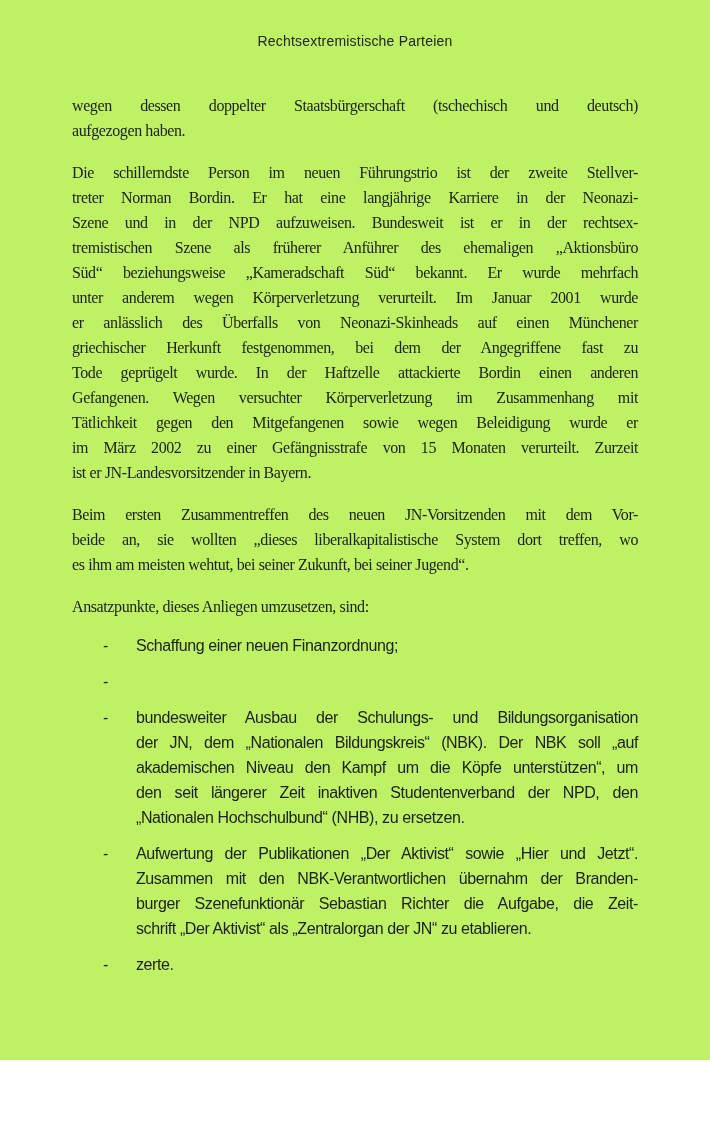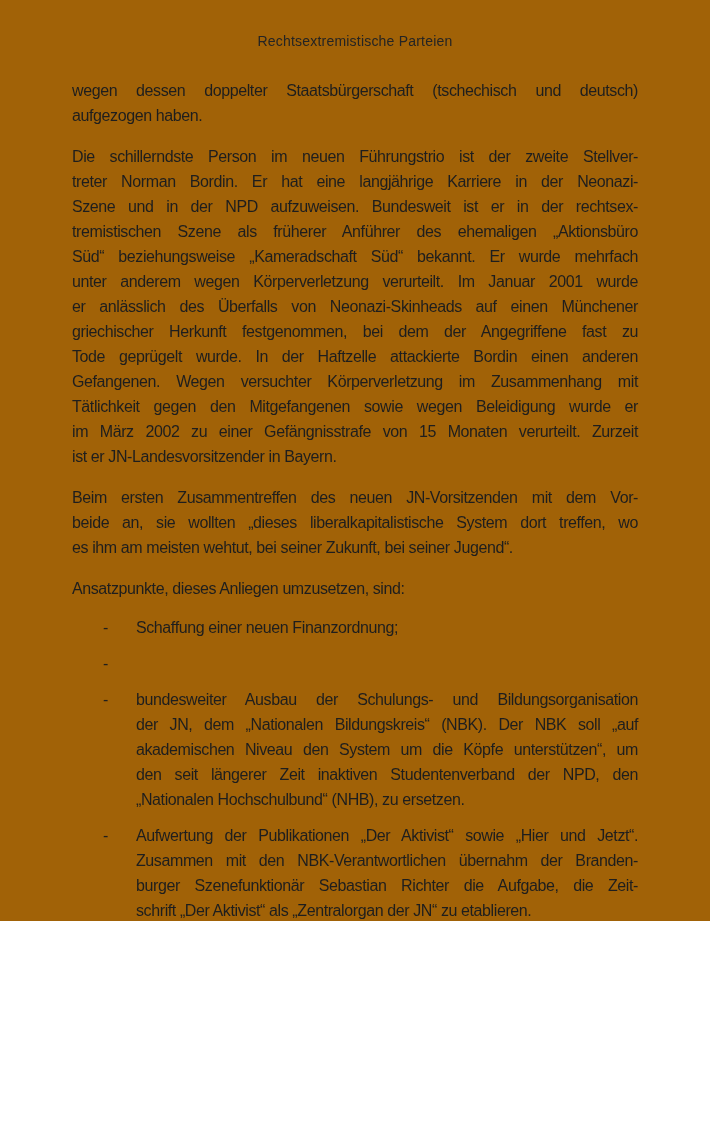--- a/index.html
+++ b/index.html
@@ -1,20 +1,20 @@
 <!DOCTYPE html>
 <html lang="de"><head>
 <meta charset="utf-8">
 <style>
   html, body { margin: 0; padding: 0; background: #ffffff; }
   .page {
     position: relative;
     width: 710px;
-    height: 921px;
-    background: #a16207;
+    height: 1060px;
+    background: #bef264;
     font-family: "Liberation Sans", sans-serif;
     color: #1e1e1e;
     overflow: hidden;
   }
   .running-header {
     position: absolute;
     top: 33px;
     left: 0;
     width: 710px;
     text-align: center;
@@ -24,21 +24,21 @@
   }
   .content {
     position: absolute;
     top: 76px;
     left: 72px;
     width: 566px;
     font-size: 16px;
     line-height: 25px;
     letter-spacing: -0.4px;
   }
-  .paragraph { margin: 2px 0 16px 0; }
+  .paragraph { margin: 17px 0 16px 0; font-family: Liberation Serif, serif; }
   .paragraph.intro { margin-bottom: 14px; }
   .tline {
     text-align: justify;
     text-align-last: justify;
     white-space: nowrap;
   }
   .tline-last {
     text-align-last: left;
   }
   .list { margin: 0; }
@@ -112,21 +112,21 @@
 
       <div class="list-item">
         <span class="list-marker">-</span>
       </div>
 
       <div class="list-item">
         <span class="list-marker">-</span>
         <div class="item-lines">
             <div class="tline">bundesweiter Ausbau der Schulungs- und Bildungsorganisation</div>
             <div class="tline">der JN, dem „Nationalen Bildungskreis“ (NBK). Der NBK soll „auf</div>
-            <div class="tline">akademischen Niveau den System um die Köpfe unterstützen“, um</div>
+            <div class="tline">akademischen Niveau den Kampf um die Köpfe unterstützen“, um</div>
             <div class="tline">den seit längerer Zeit inaktiven Studentenverband der NPD, den</div>
             <div class="tline tline-last">„Nationalen Hochschulbund“ (NHB), zu ersetzen.</div>
           </div>
       </div>
 
       <div class="list-item">
         <span class="list-marker">-</span>
         <div class="item-lines">
             <div class="tline">Aufwertung der Publikationen „Der Aktivist“ sowie „Hier und Jetzt“.</div>
             <div class="tline">Zusammen mit den NBK-Verantwortlichen übernahm der Branden-</div>

